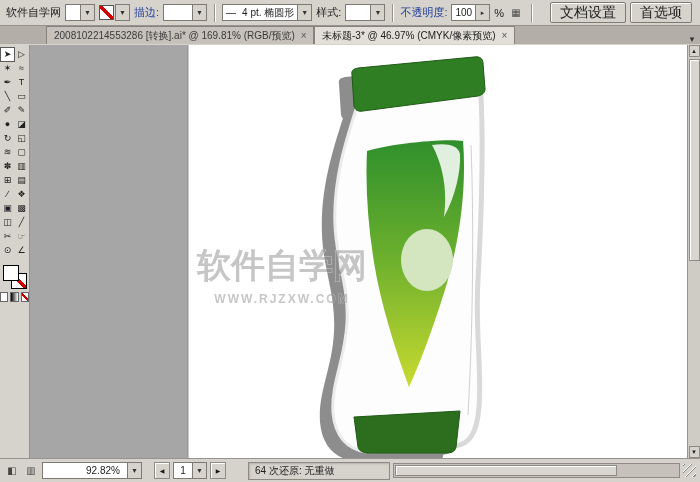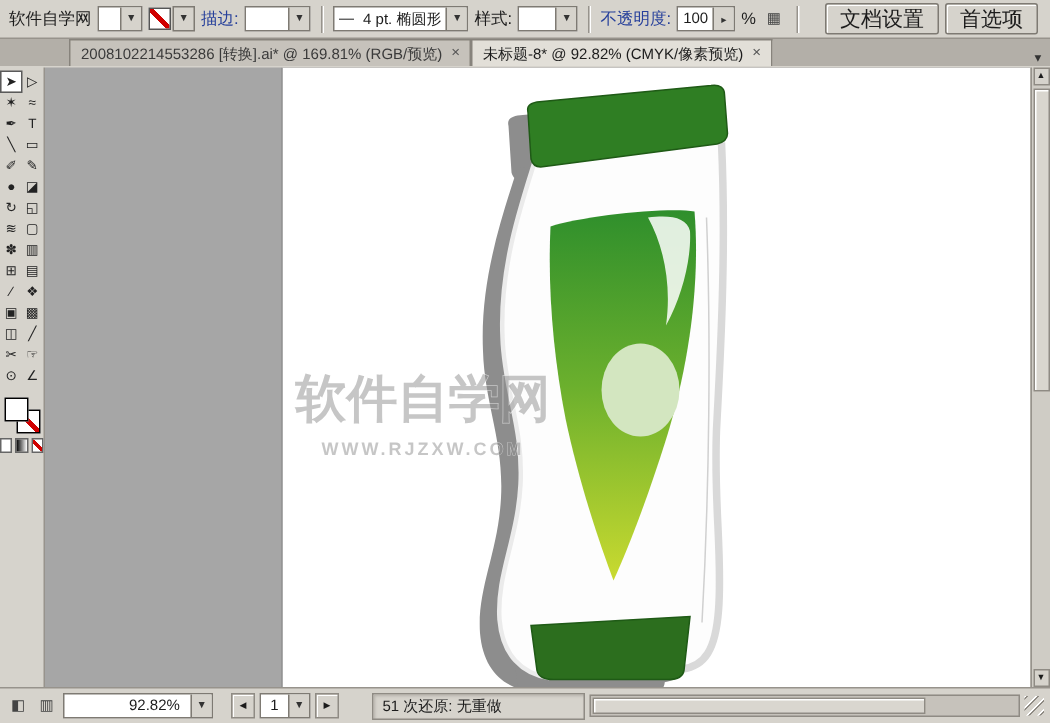--- a/index.html
+++ b/index.html
@@ -117,21 +117,21 @@
     <div class="push-btn" style="margin-left:auto;">文档设置</div>
     <div class="push-btn" style="margin-right:2px;">首选项</div>
   </div>
 
   <div class="tab-bar">
     <div class="tab inactive" style="margin-left:46px;max-width:252px;">
       <span>2008102214553286 [转换].ai* @ 169.81% (RGB/预览)</span>
       <span class="close">×</span>
     </div>
     <div class="tab active" style="max-width:210px;">
-      <span>未标题-8* @ 92.82% (CMYK/像素预览)</span>
+      <span>未标题-3* @ 46.97% (CMYK/像素预览)</span>
       <span class="close">×</span>
     </div>
     <span class="tab-menu">▾</span>
   </div>
 
   <div class="toolbar">
     <div class="tool-grid">
       <div class="tool selected">➤</div>
       <div class="tool">▷</div>
       <div class="tool">✶</div>
@@ -233,21 +233,21 @@
     </div>
     <div style="width:6px;"></div>
     <div class="nav-btn">◀</div>
     <div class="combo">
       <span class="val" style="min-width:12px;text-align:center;">1</span>
       <span class="arrow">▼</span>
     </div>
     <div class="nav-btn">▶</div>
     <div style="width:16px;"></div>
     <div class="undo-box">
-      <span>51 次还原: 无重做</span>
+      <span>64 次还原: 无重做</span>
     </div>
     <div class="hscroll">
       <div class="hs-thumb"></div>
     </div>
     <div class="grip"></div>
   </div>
 
 </div>
 
 </body></html>

